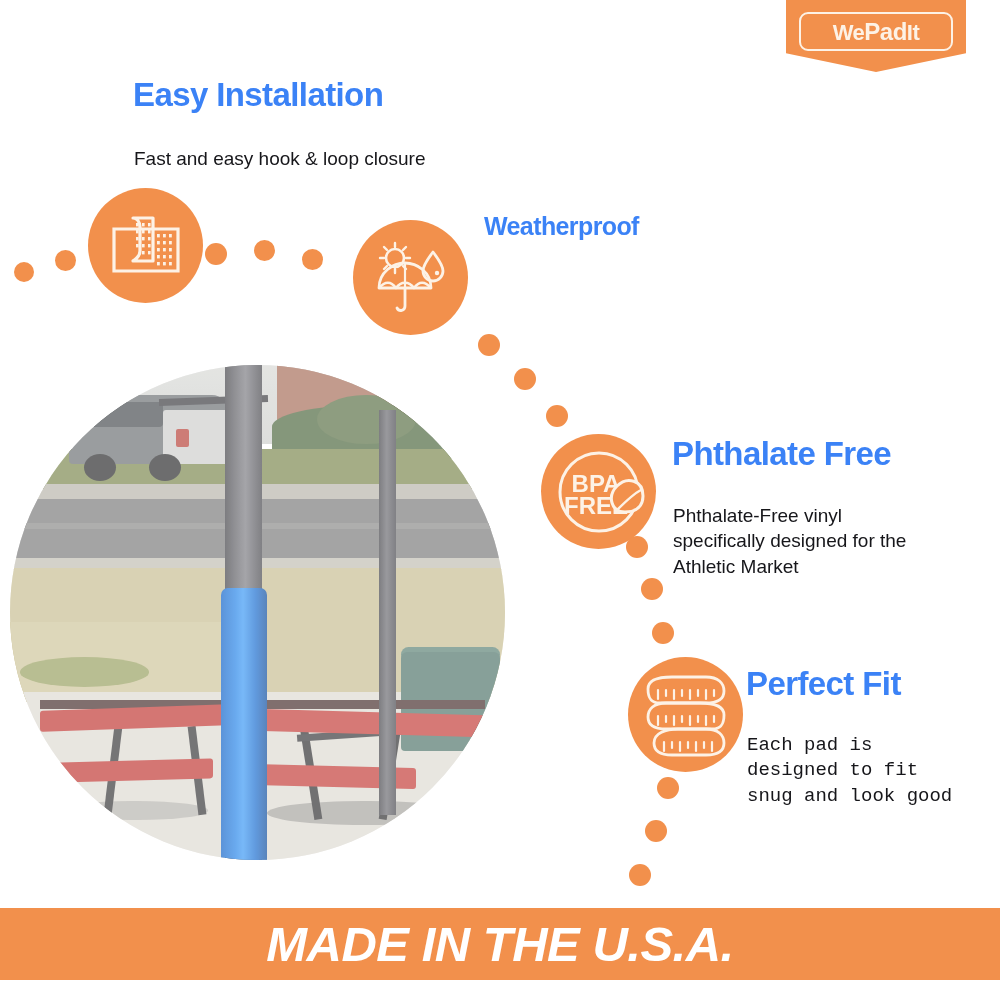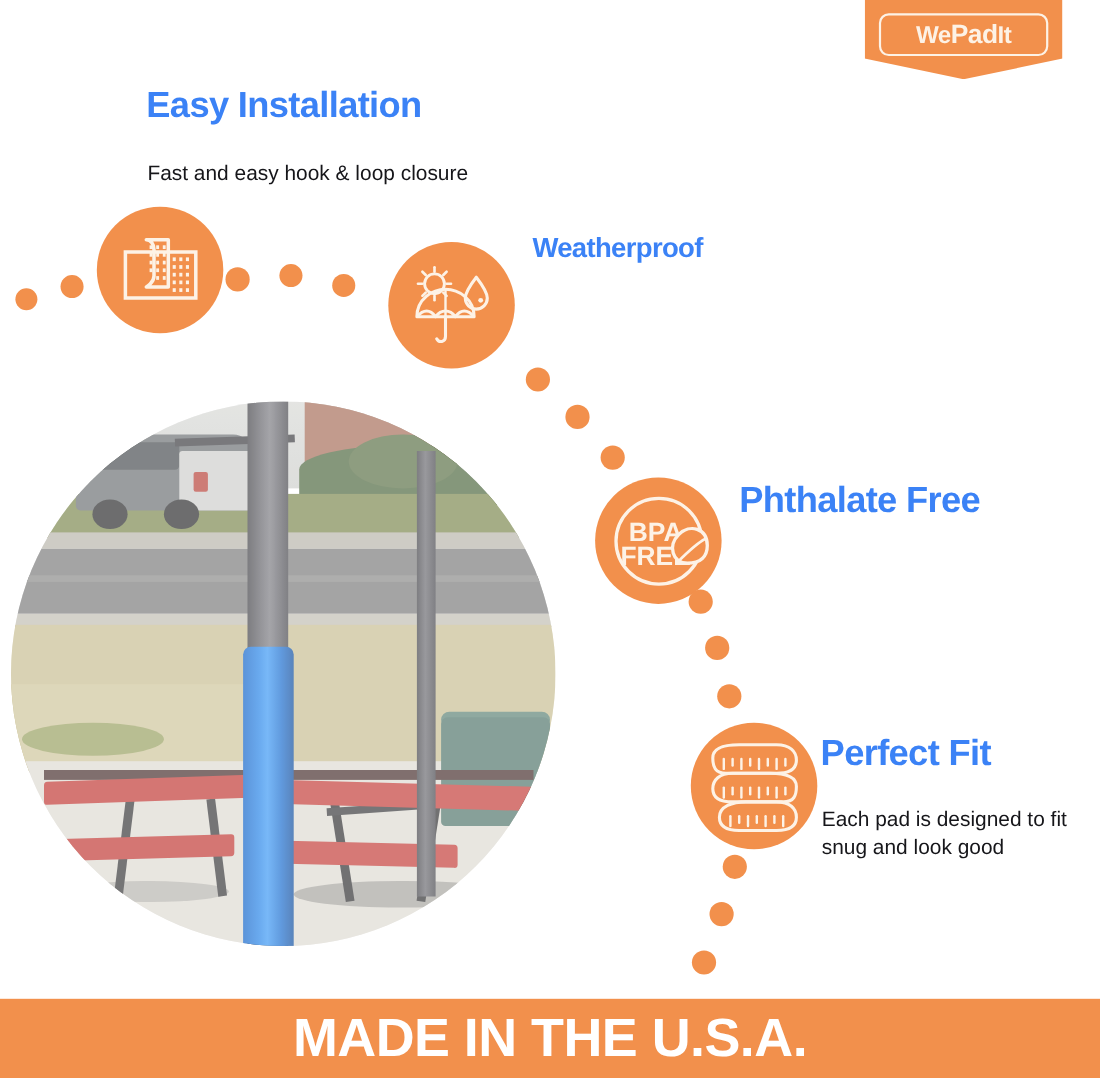--- a/index.html
+++ b/index.html
@@ -184,20 +184,21 @@
     align-items: center;
     justify-content: center;
   }
   #usa-text {
     color: #ffffff;
     font-weight: 800;
     font-size: 49px;
     letter-spacing: -0.5px;
     line-height: 1;
     white-space: nowrap;
+    font-style: italic;
   }
 
   
   .bpa-line {
     fill: #fdf2e6;
     font-family: "Liberation Sans", sans-serif;
     font-weight: 800;
   }
 </style>
 </head>
@@ -300,20 +301,21 @@
         <text class="bpa-line" x="49" y="52" font-size="24" text-anchor="middle">BPA</text>
         <text class="bpa-line" x="49" y="74" font-size="24" text-anchor="middle">FREE</text>
 
         <path d="M96 56 C96 40 80 36 70 46 C60 56 64 72 78 72 C90 72 96 66 96 56 Z" fill="#f2904c" stroke="#fdf2e6" stroke-width="3"></path>
         <path d="M69 71 C76 64 86 54 94 50" fill="none" stroke="#fdf2e6" stroke-width="2.4" stroke-linecap="round"></path>
       </svg>
     </span>
   </div>
 
   <div class="feature-title" style="left:672px; top:437px; font-size:33px;">Phthalate Free</div>
+  <div class="feature-desc" style="left:673px; top:483px; font-size:19px; width:258px;">Phthalate-Free vinyl specifically designed for the Athletic Market</div>
 
   <div class="icon-circle" style="left:628px; top:657px; width:115px; height:115px;">
     <span>
       <svg width="92" height="88" viewBox="0 0 92 88">
         <g fill="none" stroke="#fdf2e6" stroke-width="2.8" stroke-linejoin="round">
 
           <path d="M8 18 C8 8 20 6 32 6 H66 C78 6 84 12 84 20 C84 28 78 32 66 32 H20 C10 32 8 26 8 18 Z"></path>
 
           <path d="M84 44 C84 34 72 32 60 32 H26 C14 32 8 38 8 46 C8 54 14 58 26 58 H72 C82 58 84 52 84 44 Z"></path>
 
@@ -345,21 +347,21 @@
             <line x1="48" y1="71" x2="48" y2="77"></line>
           <line x1="56" y1="71" x2="56" y2="80"></line>
             <line x1="64" y1="71" x2="64" y2="77"></line>
           <line x1="72" y1="71" x2="72" y2="80"></line>
         </g>
       </svg>
     </span>
   </div>
 
   <div class="feature-title" style="left:746px; top:667px; font-size:33px;">Perfect Fit</div>
-  <div class="feature-desc" style="left:747px; top:713px; font-size:19px; width:228px;">Each pad is designed to fit snug and look good</div>
+  <div class="feature-desc" style="left:747px; top:713px; font-size:19px; width:228px;font-family:Liberation Mono, monospace;">Each pad is designed to fit snug and look good</div>
 
   <div class="dot" style="left:14px;  top:262px; width:20px; height:20px;"></div>
   <div class="dot" style="left:55px;  top:250px; width:21px; height:21px;"></div>
   <div class="dot" style="left:205px; top:243px; width:22px; height:22px;"></div>
   <div class="dot" style="left:254px; top:240px; width:21px; height:21px;"></div>
   <div class="dot" style="left:302px; top:249px; width:21px; height:21px;"></div>
 
   <div class="dot" style="left:478px; top:334px; width:22px; height:22px;"></div>
   <div class="dot" style="left:514px; top:368px; width:22px; height:22px;"></div>
   <div class="dot" style="left:546px; top:405px; width:22px; height:22px;"></div>

